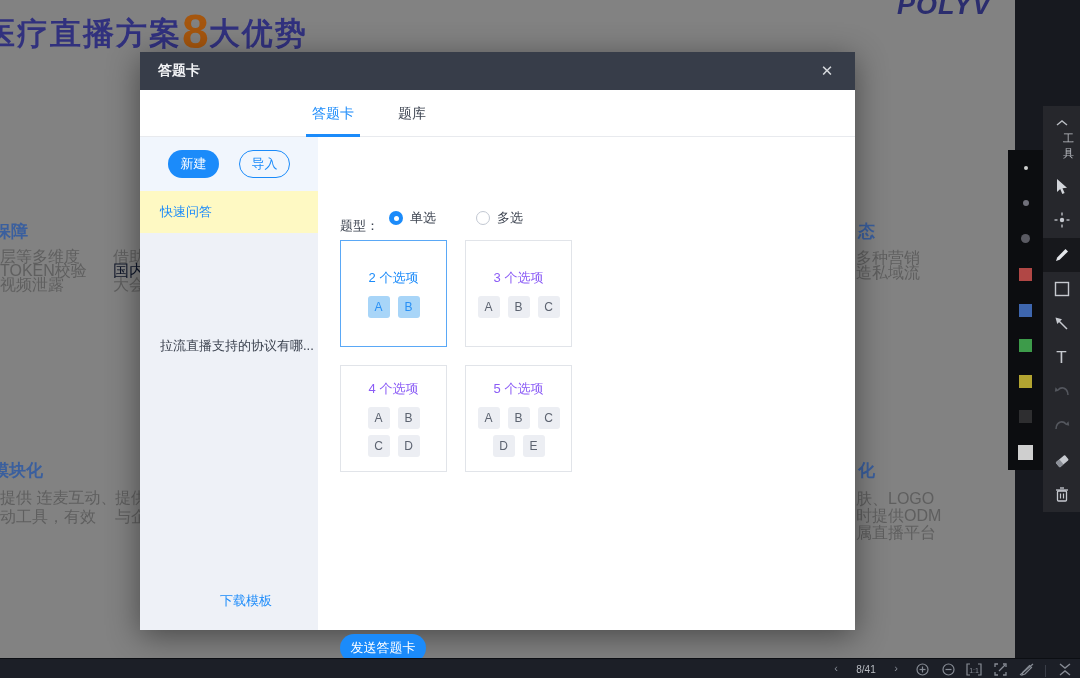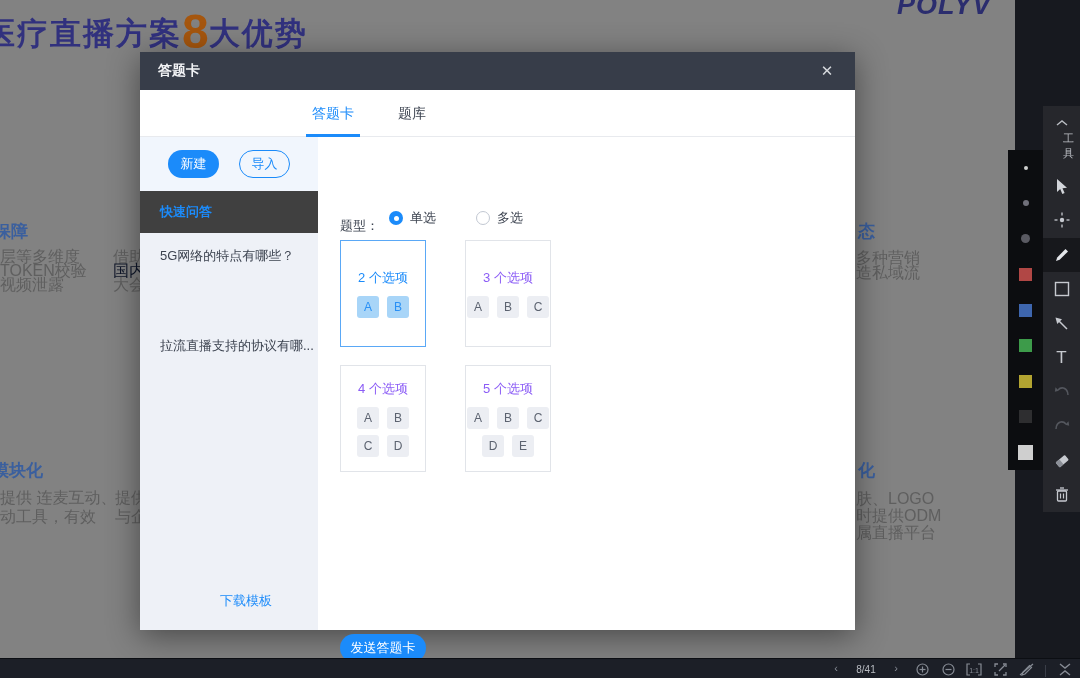--- a/index.html
+++ b/index.html
@@ -24,34 +24,34 @@
   .tab { position:absolute; top:0; height:47px; display:flex; align-items:center; font-size:14px; color:#3c4350; cursor:pointer; }
   .tab.active { color:#1b8bfa; }
   .tab.active::after { content:""; position:absolute; left:-6px; right:-6px; bottom:0; height:3px; background:#1b8bfa; }
   .tab1 { left:172px; } .tab2 { left:258px; }
 
   .modal-body { position:absolute; left:0; top:85px; width:100%; height:493px; }
   .msidebar { position:absolute; left:0; top:0; width:212px; height:100%; background:#eef1f7; }
   .btn-row { position:absolute; left:0; top:0; width:100%; height:54px; background:#f1f6fd; }
   .btn-new { position:absolute; left:28px; top:13px; width:51px; height:28px; border-radius:14px; background:#1b8bfa; color:#fff; font-size:13px; display:flex; align-items:center; justify-content:center; cursor:pointer; }
   .btn-import { position:absolute; left:99px; top:13px; width:51px; height:28px; border-radius:14px; border:1px solid #1b8bfa; color:#1b8bfa; font-size:13px; display:flex; align-items:center; justify-content:center; background:transparent; cursor:pointer; }
-  .quickqa { position:absolute; left:0; top:54px; width:100%; height:42px; background:#404040; color:#1b8bfa; font-size:13px; display:flex; align-items:center; padding-left:20px; cursor:pointer;font-weight:bold; }
+  .quickqa { position:absolute; left:0; top:54px; width:100%; height:42px; background:#fef9c3; color:#1b8bfa; font-size:13px; display:flex; align-items:center; padding-left:20px; cursor:pointer; }
   .qitem { position:absolute; left:0; width:100%; height:45px; color:#3c4350; font-size:13px; display:flex; align-items:center; padding-left:20px; padding-right:10px; cursor:pointer; white-space:nowrap; overflow:hidden; }
   .dl-template { position:absolute; left:0; bottom:20px; width:100%; text-align:center; color:#1b8bfa; font-size:13px; cursor:pointer; }
 
   .mmain { position:absolute; left:178px; top:0; width:537px; height:100%; background:#fff; }
   .type-row { position:absolute; left:22px; top:64px; display:flex; align-items:center; font-size:13px; color:#3c4350; }
   .type-label { margin-right:10px;margin-top:16px; }
   .radio { width:14px; height:14px; border-radius:50%; margin-right:7px; position:relative; }
   .radio.sel { background:#1b8bfa; }
   .radio.sel::after { content:""; position:absolute; left:4.5px; top:4.5px; width:5px; height:5px; background:#fff; border-radius:50%; }
   .radio.unsel { border:1px solid #c2c8d2; background:#fff; }
   .radio-group2 { margin-left:40px; display:flex; align-items:center; }
 
-  .card { position:absolute; width:86px; height:107px; background:#fff; border:1px solid #e1e4e9; display:flex; flex-direction:column; align-items:center; justify-content:center; cursor:pointer; }
+  .card { position:absolute; width:107px; height:107px; background:#fff; border:1px solid #e1e4e9; display:flex; flex-direction:column; align-items:center; justify-content:center; cursor:pointer; }
   .card .clabel { font-size:13px; color:#8b5cf6; margin-bottom:9px; }
   .card .crow { display:flex; gap:8px; margin-top:0; }
   .card .crow + .crow { margin-top:6px; }
   .chip { width:22px; height:22px; border-radius:3px; background:#eceef3; color:#5c6370; font-size:12px; display:flex; align-items:center; justify-content:center; }
   .card.selected { border:1px solid #5aa8f6; }
   .card.selected .clabel { color:#1b8bfa; }
   .card.selected .chip { background:#a8d5f8; color:#2a90f5; }
   .c1 { left:22px; top:103px; } .c2 { left:147px; top:103px; }
   .c3 { left:22px; top:228px; } .c4 { left:147px; top:228px; }
   .send-btn { position:absolute; left:22px; top:497px; width:86px; height:28px; border-radius:14px; background:#1b8bfa; color:#fff; font-size:13px; display:flex; align-items:center; justify-content:center; cursor:pointer; }
@@ -251,21 +251,20 @@
       <div class="tab tab2">题库</div>
     </div>
 
     <div class="modal-body">
       <div class="msidebar">
         <div class="btn-row">
           <div class="btn-new">新建</div>
           <div class="btn-import">导入</div>
         </div>
         <div class="quickqa">快速问答</div>
-        <div class="qitem" style="top:96px;">5G网络的特点有哪些？</div>
         <div class="qitem" style="top:186px;">拉流直播支持的协议有哪...</div>
         <div class="dl-template">下载模板</div>
       </div>
 
       <div class="mmain">
         <div class="type-row">
           <span class="type-label">题型：</span>
           <span class="radio sel"></span>
           <span>单选</span>
           <span class="radio-group2">

